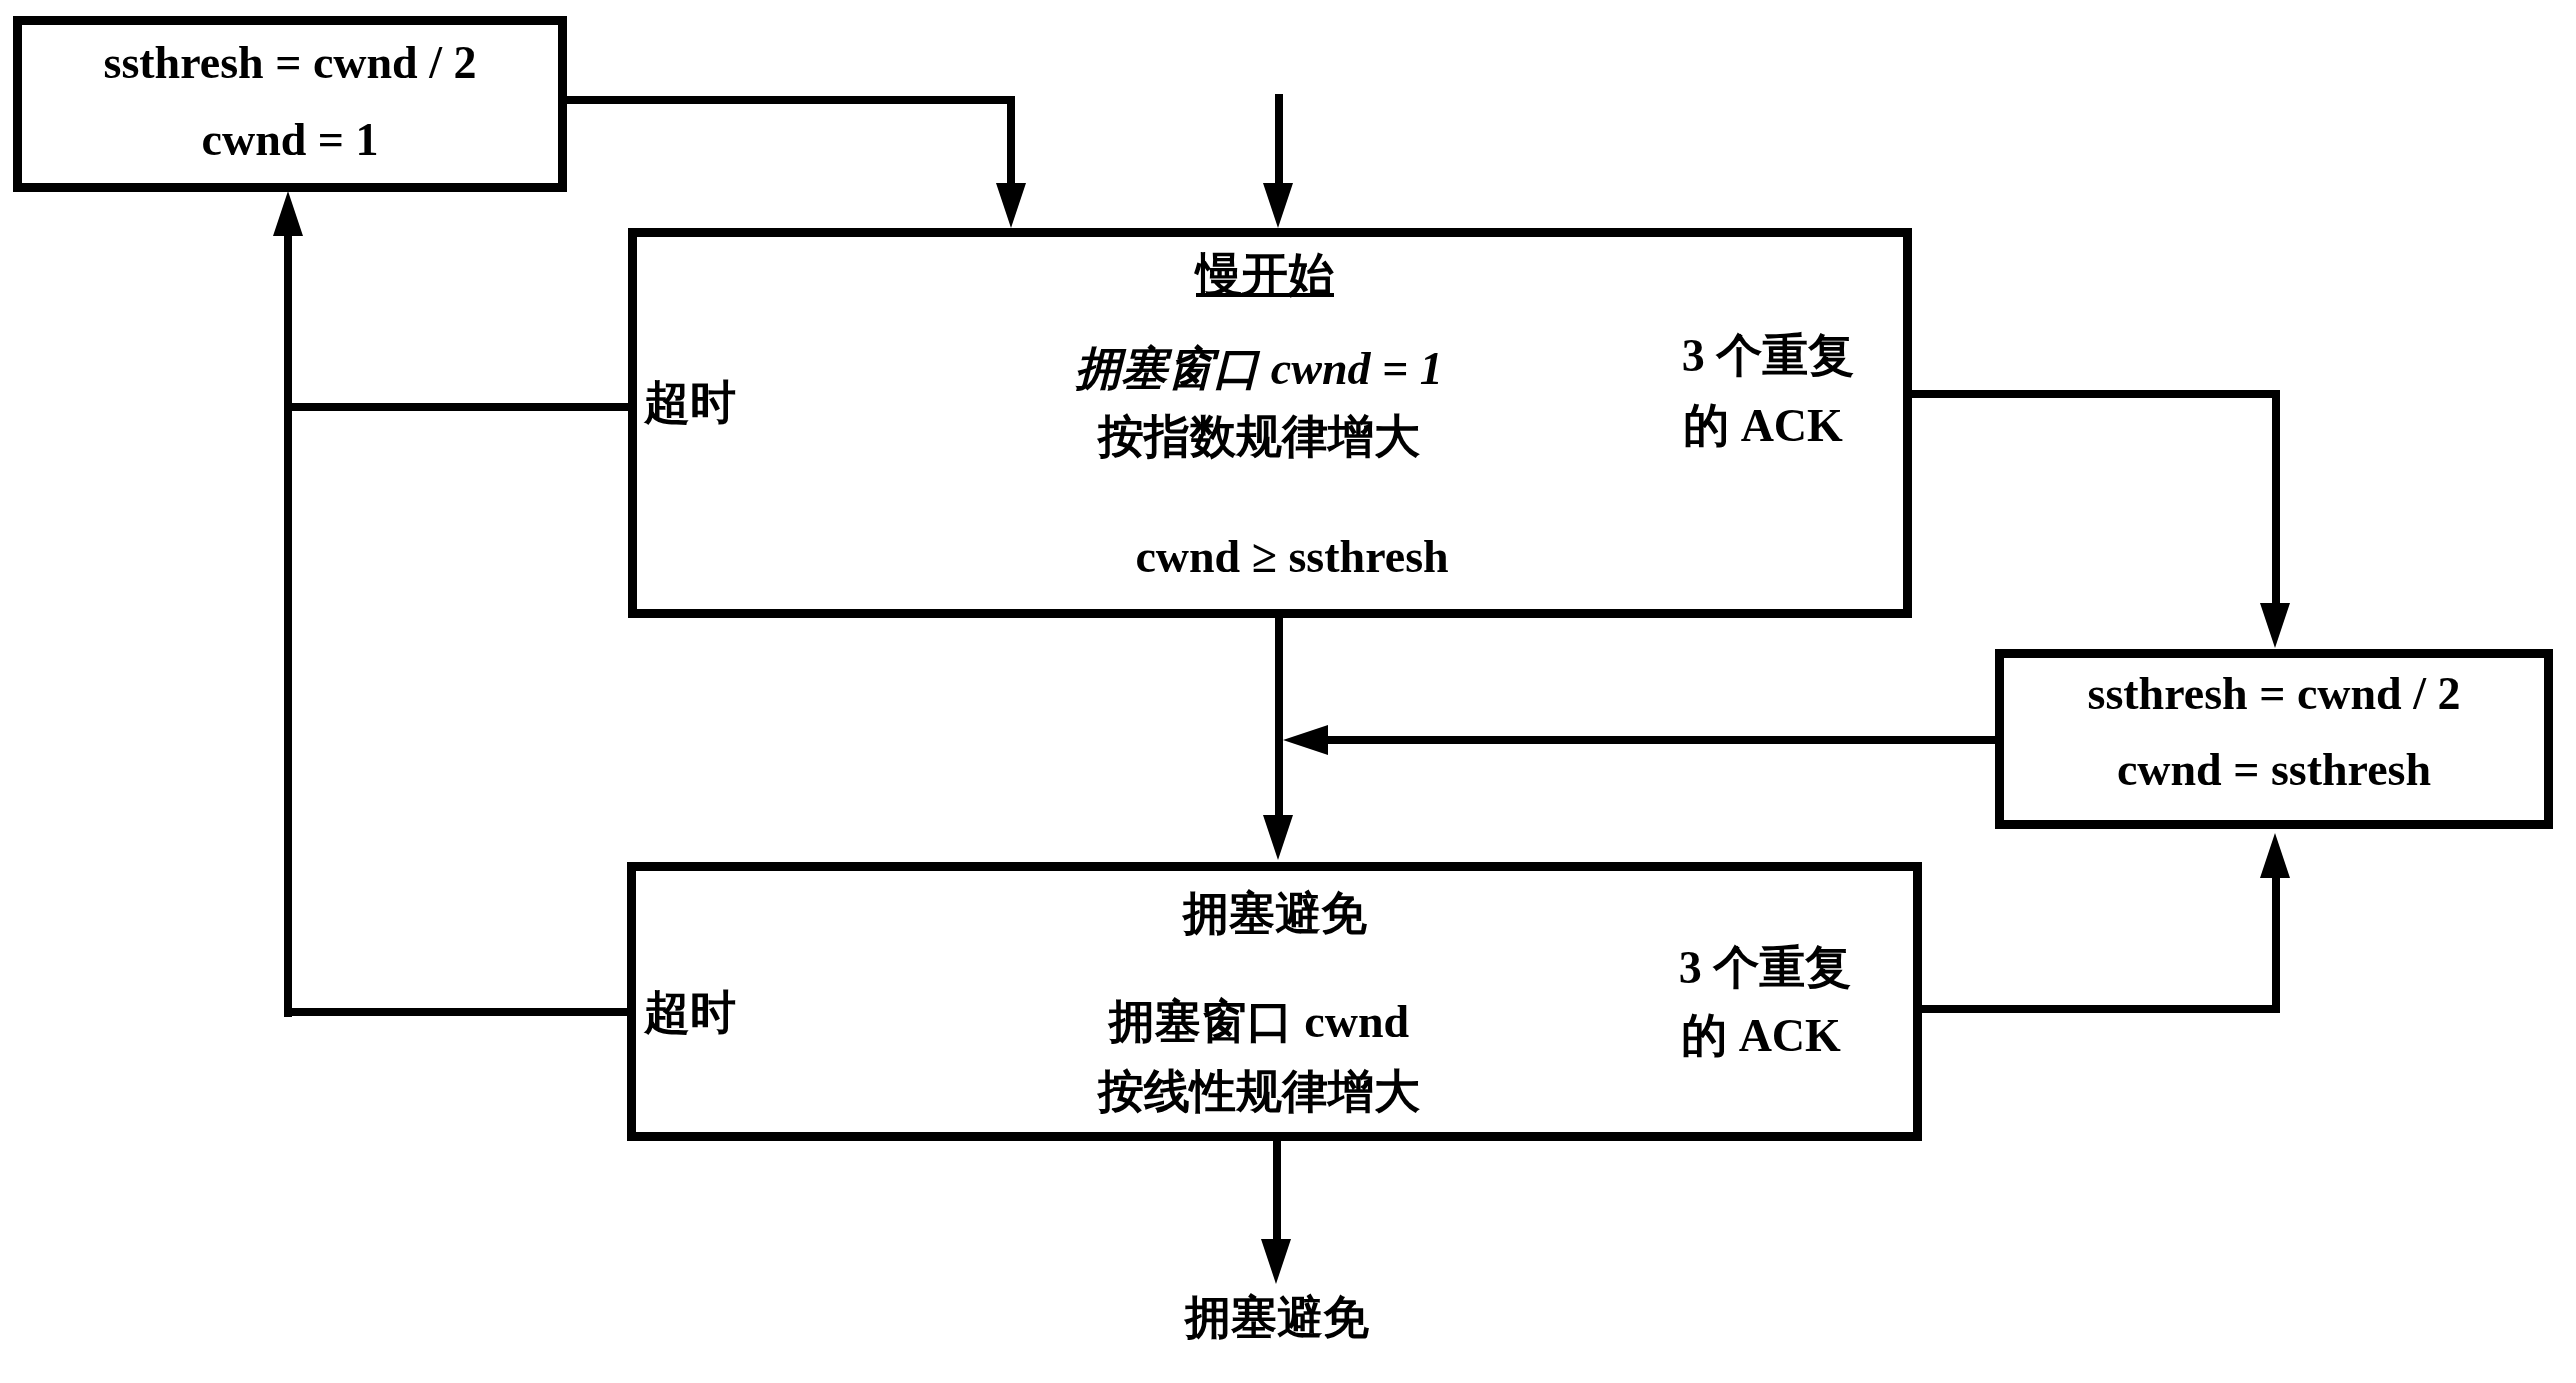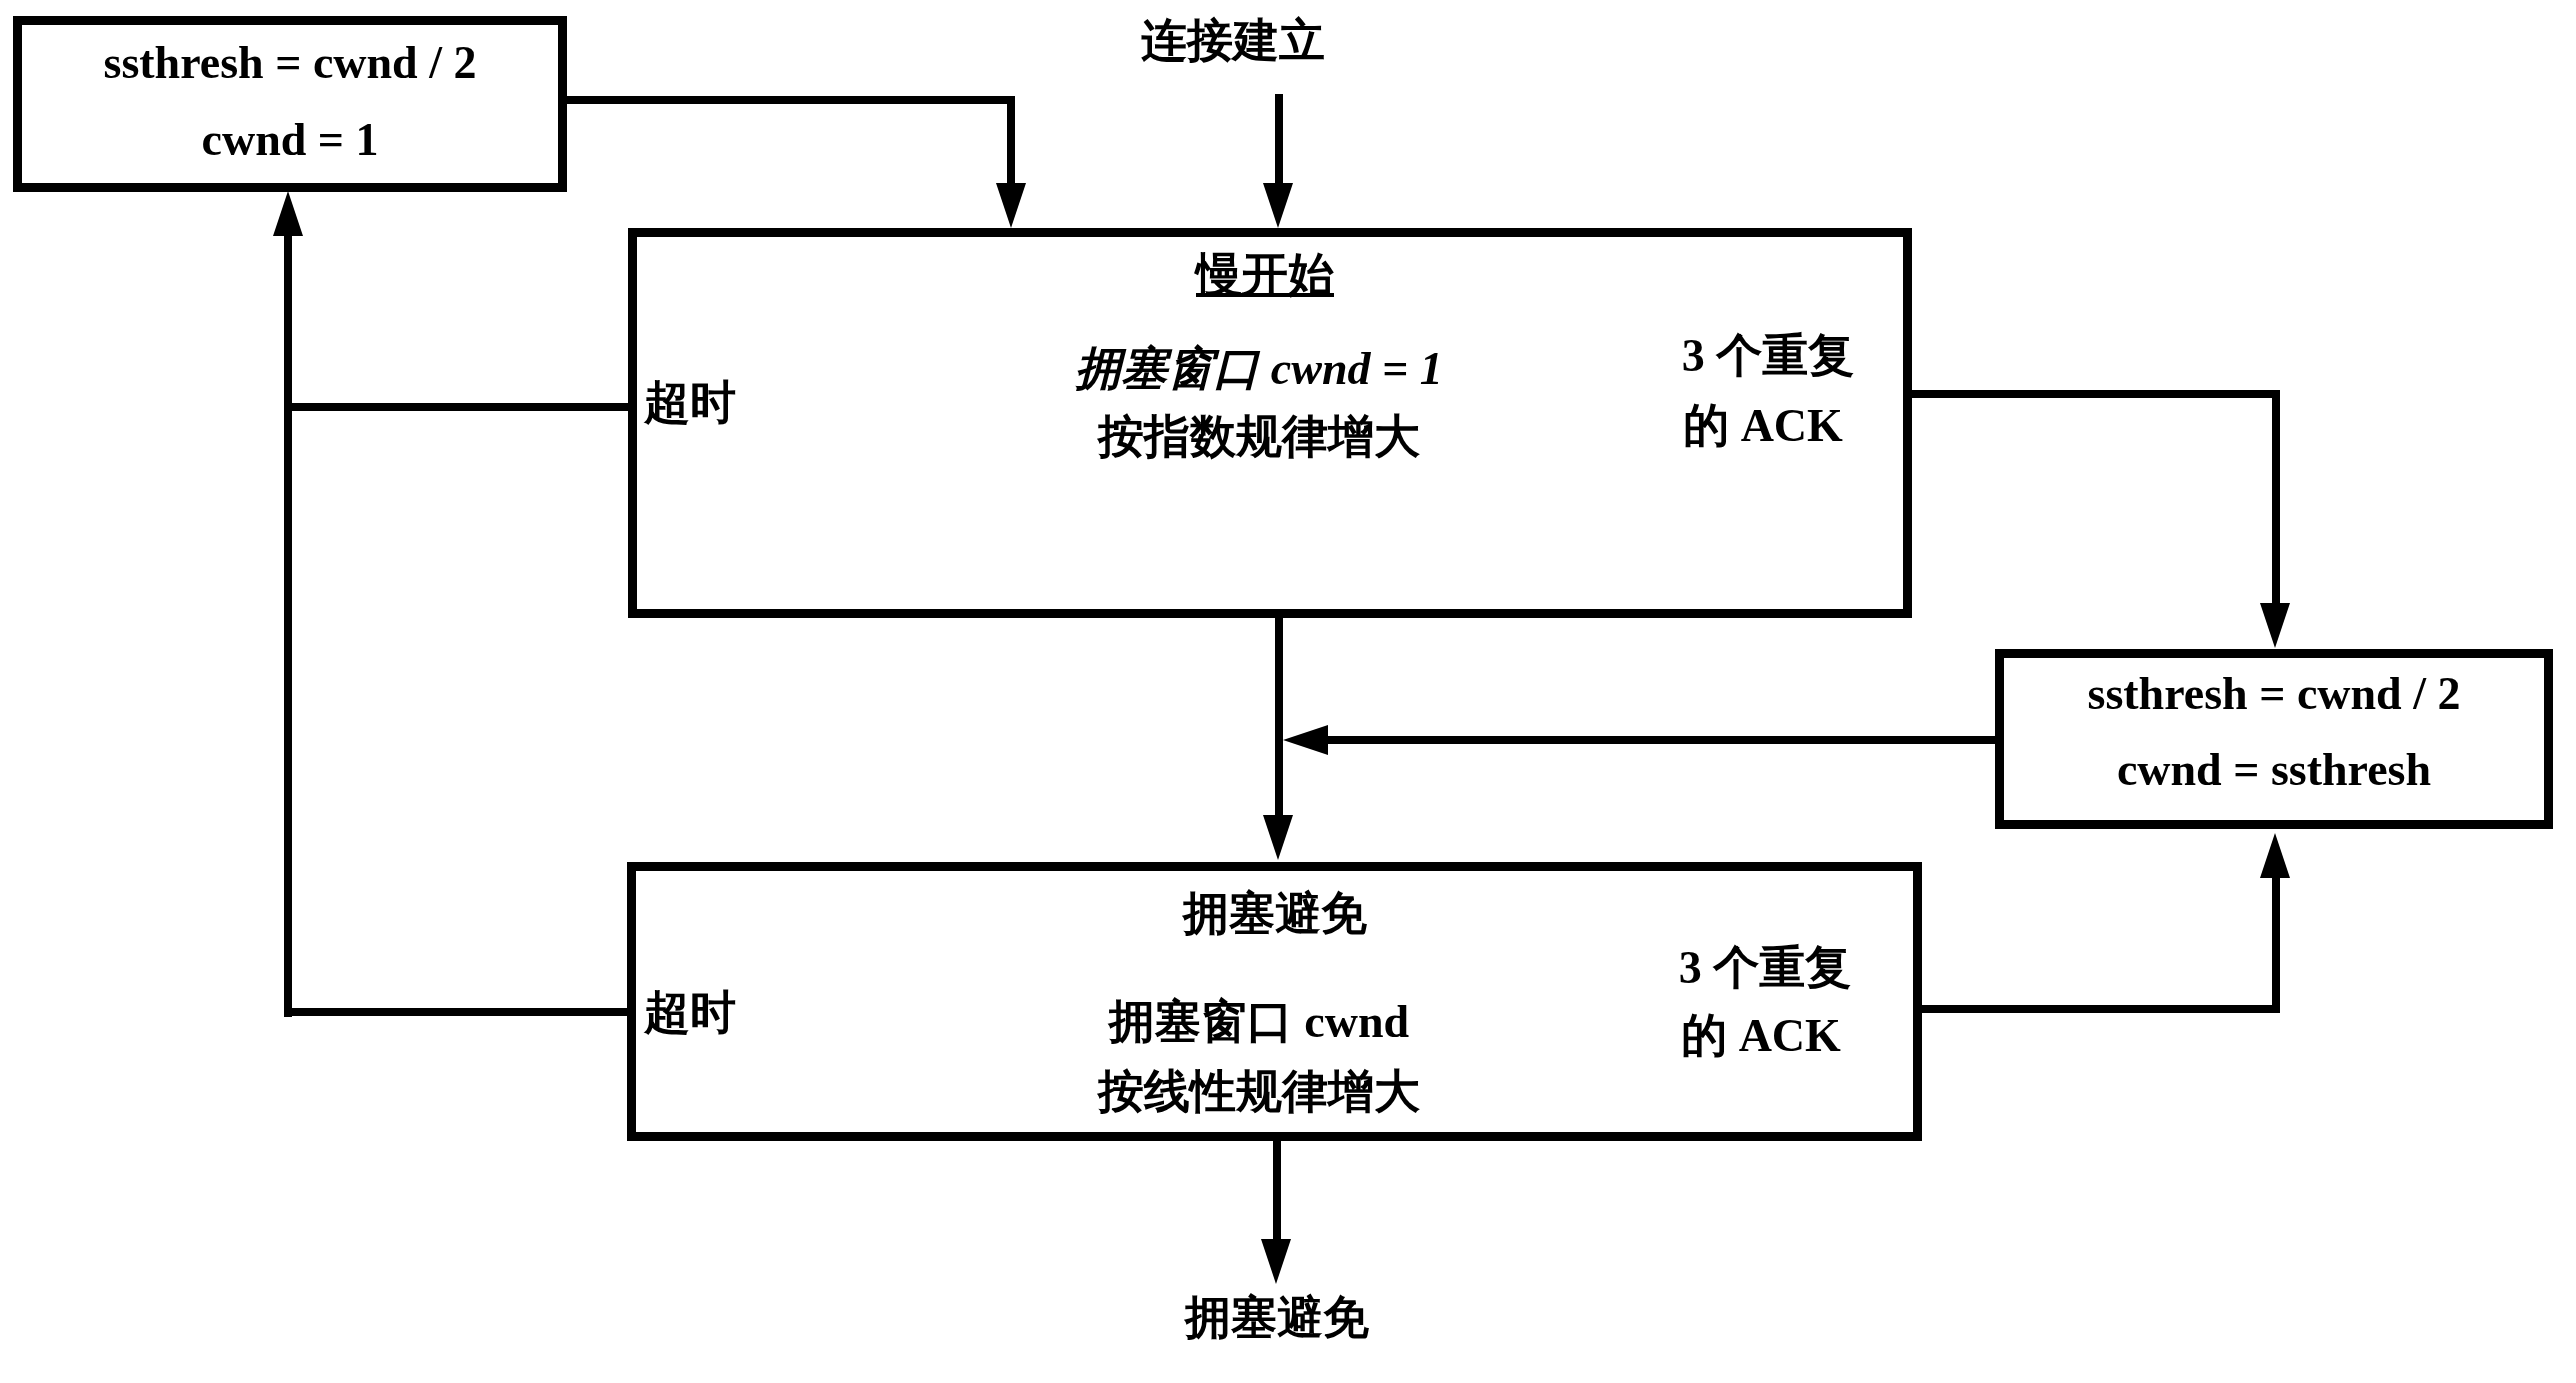--- a/index.html
+++ b/index.html
@@ -50,36 +50,36 @@
     border-top: 15.3px solid transparent;
     border-bottom: 15.3px solid transparent;
     border-right: 45px solid #000000;
   }
 </style>
 </head>
 <body>
 
 <div id="canvas">
 
-  <div class="txt ctr" style="left:1233px; top:16px;">连接建立</div>
   <div class="vline" style="left:1275px; top:94px; width:8px; height:92px;"></div>
   <div class="ah ah-down" style="left:1263px; top:183px;"></div>
 
   <div class="box" style="left:12.6px; top:16px; width:554px; height:176px;"></div>
   <div class="txt ctr" style="left:290px; top:38px;">ssthresh = cwnd / 2</div>
   <div class="txt ctr" style="left:290px; top:115px;">cwnd = 1</div>
 
   <div class="hline" style="left:567px; top:96px; width:444px; height:8px;"></div>
   <div class="vline" style="left:1007px; top:96px; width:8px; height:88px;"></div>
   <div class="ah ah-down" style="left:996px; top:183px;"></div>
 
   <div class="box" style="left:628px; top:228px; width:1284px; height:390px;"></div>
   <div class="txt ctr" style="left:1265px; top:250px;text-decoration:underline;">慢开始</div>
   <div class="txt ctr" style="left:1259px; top:344px;font-style:italic;">拥塞窗口 cwnd = 1</div>
   <div class="txt ctr" style="left:1259px; top:412px;">按指数规律增大</div>
+  <div class="txt ctr" style="left:1292px; top:532px;">cwnd ≥ ssthresh</div>
   <div class="txt" style="left:644px; top:378px;">超时</div>
   <div class="txt ctr" style="left:1768px; top:331px;">3 个重复</div>
   <div class="txt ctr" style="left:1763px; top:401px;">的 ACK</div>
 
   <div class="hline" style="left:286px; top:403px; width:342px; height:8px;"></div>
 
   <div class="vline" style="left:284px; top:234px; width:8px; height:783px;"></div>
   <div class="ah ah-up" style="left:273px; top:191px;"></div>
 
   <div class="vline" style="left:1275px; top:618px; width:8px; height:198px;"></div>

